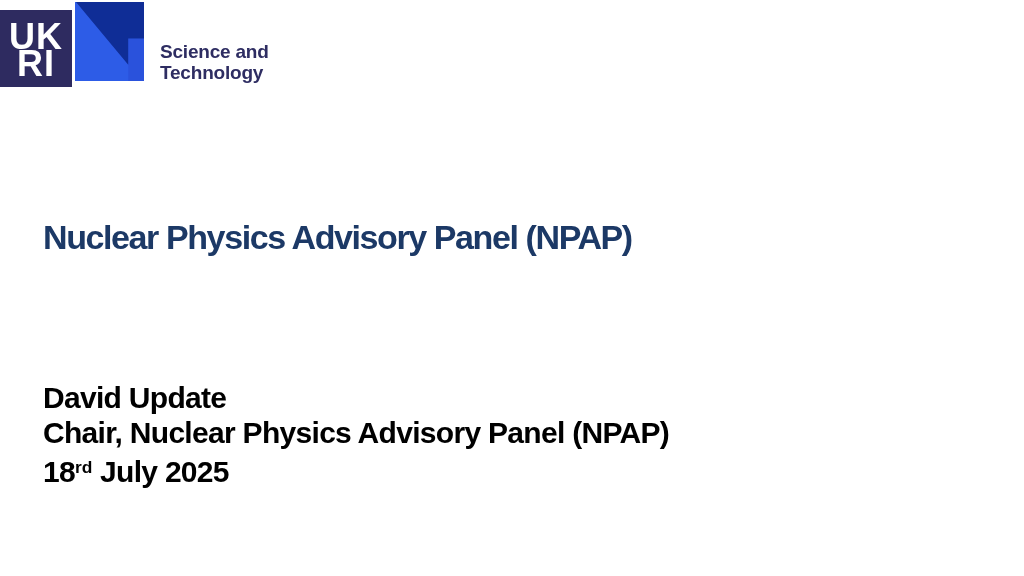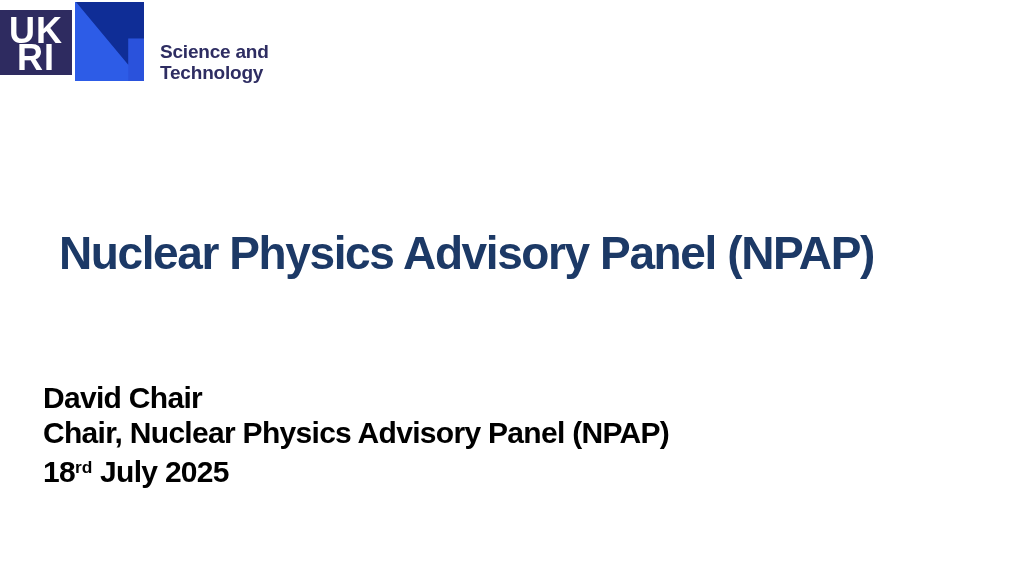--- a/index.html
+++ b/index.html
@@ -22,21 +22,21 @@
     left: 0;
     top: 0;
     width: 360px;
     height: 100px;
   }
   .ukri-square {
     position: absolute;
     left: 0;
     top: 10px;
     width: 72px;
-    height: 65px;
+    height: 77px;
     background: var(--ukri-navy, #2e2b60);
     display: flex;
     flex-direction: column;
     align-items: center;
     justify-content: center;
     padding-top: 2px;
     box-sizing: border-box;
   }
   .ukri-square span {
     color: #ffffff;
@@ -66,24 +66,24 @@
     line-height: 20.5px;
     letter-spacing: -0.2px;
     margin-top: 29px;
   }
 
   
   .title {
     position: absolute;
     left: 43px;
     top: 207px;
-    margin: 16px;
+    margin: 0;
     color: var(--title-blue, #1c3966);
     font-weight: bold;
-    font-size: 46px;
+    font-size: 34px;
     line-height: 60px;
     letter-spacing: -1.4px;
     white-space: nowrap;
   }
 
   
   .subtitle {
     position: absolute;
     left: 43px;
     top: 381px;
@@ -120,18 +120,18 @@
       <div>Science and</div>
       <div>Technology</div>
     </div>
   </header>
 
   <h1 class="title">
     <div>Nuclear Physics Advisory Panel (NPAP)</div>
   </h1>
 
   <div class="subtitle">
-    <div>David Chair</div>
+    <div>David Update</div>
     <div>Chair, Nuclear Physics Advisory Panel (NPAP)</div>
     <div><span>18</span><sup>rd</sup><span> July 2025</span></div>
   </div>
 
 </div>
 
 </body></html>

